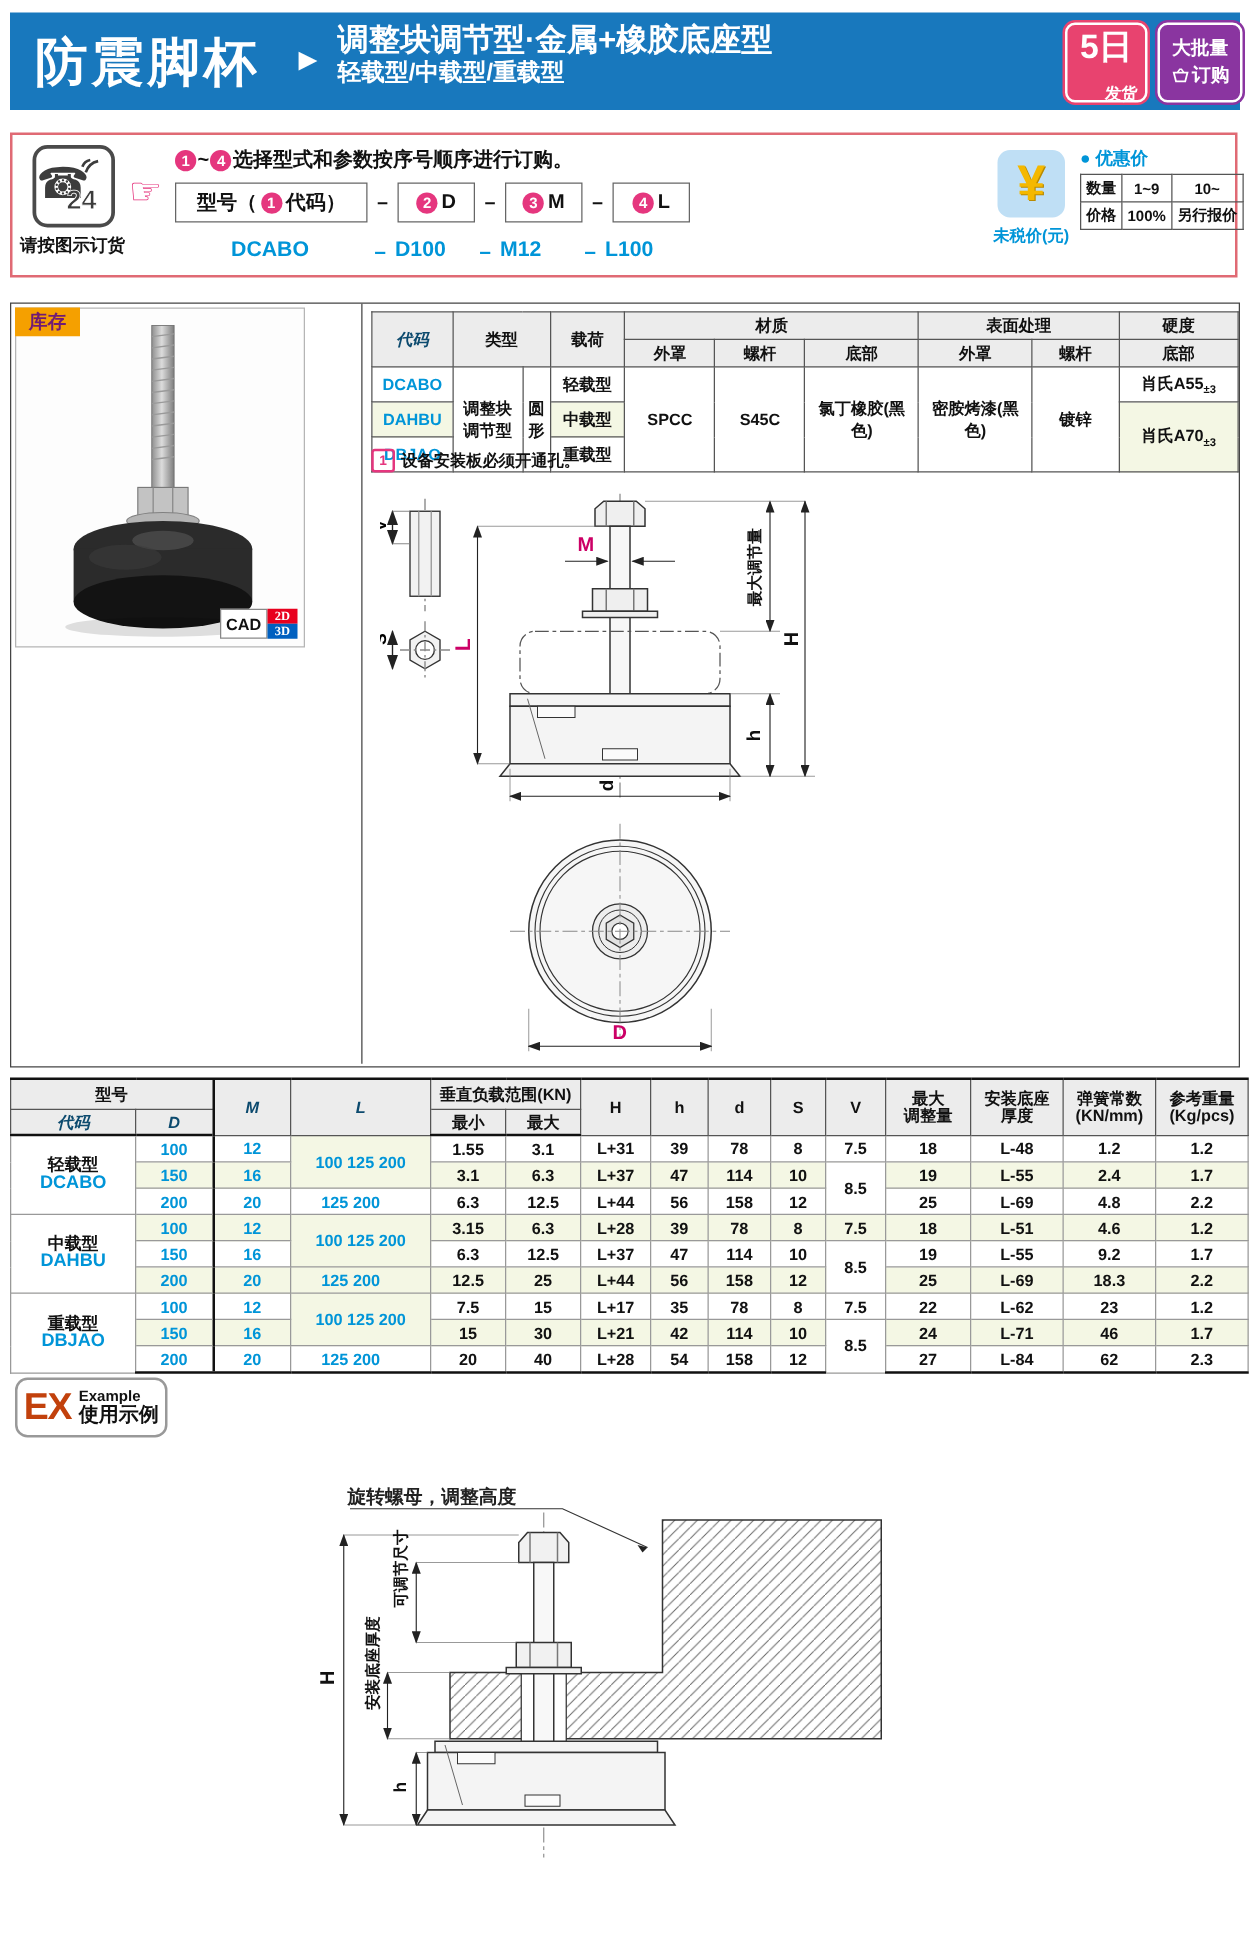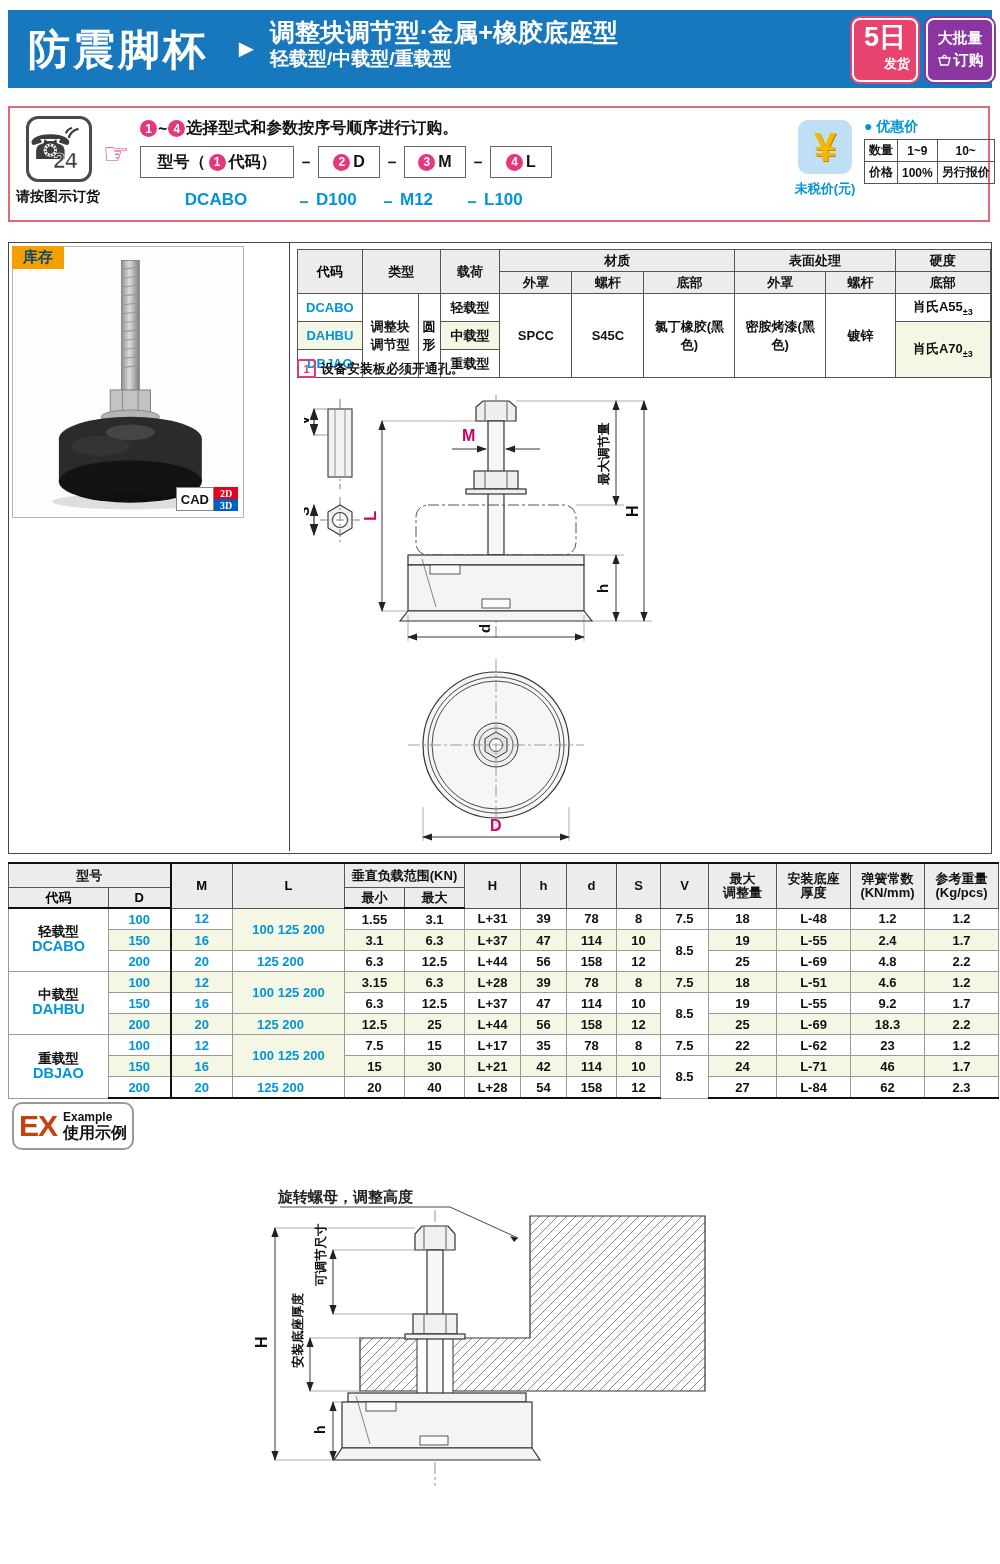--- a/index.html
+++ b/index.html
@@ -8,21 +8,21 @@
   
   .hdr{position:absolute;left:8px;top:10px;width:984px;height:78px;background:#1878bd;color:#fff;}
   .hdr-title{position:absolute;left:20px;top:12px;font-size:42px;font-weight:bold;letter-spacing:3px;}
   .hdr-arrow{position:absolute;left:226px;top:24px;font-size:25px;}
   .hdr-sub{position:absolute;left:262px;top:7px;}
   .sub1{font-size:25px;font-weight:bold;line-height:1.25;}
   .sub2{font-size:19px;font-weight:bold;line-height:1.2;}
   .b5{position:absolute;left:844px;top:8px;width:62px;height:60px;background:#e8436f;border:2px solid #fff;
       border-radius:8px;box-shadow:0 0 0 2px #e8436f;color:#fff;text-align:center;}
   .b5big{display:block;font-size:27px;font-weight:bold;margin-top:4px;line-height:1;}
-  .b5small{display:block;font-size:13px;font-weight:bold;text-align:right;padding-right:6px;margin-top:4px;}
+  .b5small{display:block;font-size:13px;font-weight:bold;text-align:right;padding-right:6px;margin-top:15px;}
   .bbulk{position:absolute;left:918px;top:8px;width:64px;height:60px;background:#8a35a0;border:2px solid #fff;
       border-radius:8px;box-shadow:0 0 0 2px #8a35a0;color:#fff;text-align:center;}
   .bk1{display:block;font-size:15px;font-weight:bold;margin-top:9px;}
   .bk2{display:flex;align-items:center;justify-content:center;gap:2px;font-size:15px;font-weight:bold;margin-top:3px;}
   
   .obox{position:absolute;left:8px;top:106px;width:978px;height:112px;border:2px solid #e06a74;background:#fff;}
   .ph{position:absolute;left:16px;top:8px;width:60px;height:60px;border:3px solid #4a4a4a;border-radius:12px;}
   .phcap{position:absolute;left:6px;top:80px;font-size:14px;font-weight:bold;white-space:nowrap;}
   .hand{position:absolute;left:93px;top:28px;font-size:30px;color:#e5367e;font-weight:bold;}
   .inst{position:absolute;left:130px;top:10px;font-size:16px;font-weight:bold;display:flex;align-items:center;gap:1px;}
@@ -40,32 +40,32 @@
        display:flex;align-items:center;justify-content:center;font-size:40px;font-weight:bold;color:#f4b800;
        text-shadow:1px 1px 0 #b98a00;}
   .yencap{position:absolute;left:770px;top:72px;width:90px;text-align:center;color:#0095d8;font-weight:bold;font-size:13px;}
   .disc{position:absolute;left:854px;top:10px;}
   .disc-title{color:#0095d8;font-weight:bold;font-size:14px;}
   .ptable{border-collapse:collapse;margin-top:3px;}
   .ptable td{border:1px solid #555;font-size:12px;font-weight:bold;padding:2px 4px;text-align:center;white-space:nowrap;}
   
   .mbox{position:absolute;left:8px;top:242px;width:982px;height:610px;border:1px solid #444;}
   .mdiv{position:absolute;left:280px;top:0;width:1px;height:608px;background:#444;}
-  .stock{position:absolute;left:3px;top:3px;background:#f5a000;color:#0c4a6e;font-weight:bold;font-size:15px;
+  .stock{position:absolute;left:3px;top:3px;background:#f5a000;color:#701a75;font-weight:bold;font-size:15px;
          padding:2px 11px;z-index:3;}
   .pframe{position:absolute;left:3px;top:3px;width:230px;height:270px;border:1px solid #b5b5b5;background:#fdfdfd;}
   .cad{position:absolute;right:5px;bottom:6px;display:flex;align-items:stretch;height:24px;}
   .cadtxt{border:1px solid #888;background:#fff;font-weight:bold;font-size:13px;padding:0 4px;display:flex;align-items:center;}
   .cadcol{display:flex;flex-direction:column;width:24px;font-family:Liberation Serif, serif;}
   .c2d{background:#e8001e;color:#fff;font-size:10px;font-weight:bold;flex:1;display:flex;align-items:center;justify-content:center;}
   .c3d{background:#0060c0;color:#fff;font-size:10px;font-weight:bold;flex:1;display:flex;align-items:center;justify-content:center;}
   .stable{position:absolute;left:288px;top:6px;border-collapse:collapse;}
   .stable th{border:1px solid #555;background:#ececec;font-size:13px;font-weight:bold;padding:1px 4px;height:19px;}
   .stable td{border:1px solid #555;font-size:13px;font-weight:bold;text-align:center;padding:1px 4px;height:25px;}
-  .mag{color:#000000;}
+  .mag{color:#0c4a6e;font-style:italic;}
   .blue{color:#0095d8;}
   .pr{background:#f4f7e4;}
   .wtype{width:48px;}
   .ssub{font-size:9px;}
   .snote{position:absolute;left:288px;top:116px;font-size:13px;font-weight:bold;display:flex;align-items:center;gap:5px;}
   .nbox{display:inline-flex;width:15px;height:15px;border:2px solid #e5367e;border-radius:3px;color:#e5367e;
         font-size:11px;font-weight:bold;align-items:center;justify-content:center;}
   .dwg{position:absolute;left:295px;top:150px;}
   
   .btable{position:absolute;left:8px;top:862px;width:984px;border-collapse:collapse;table-layout:fixed;}

